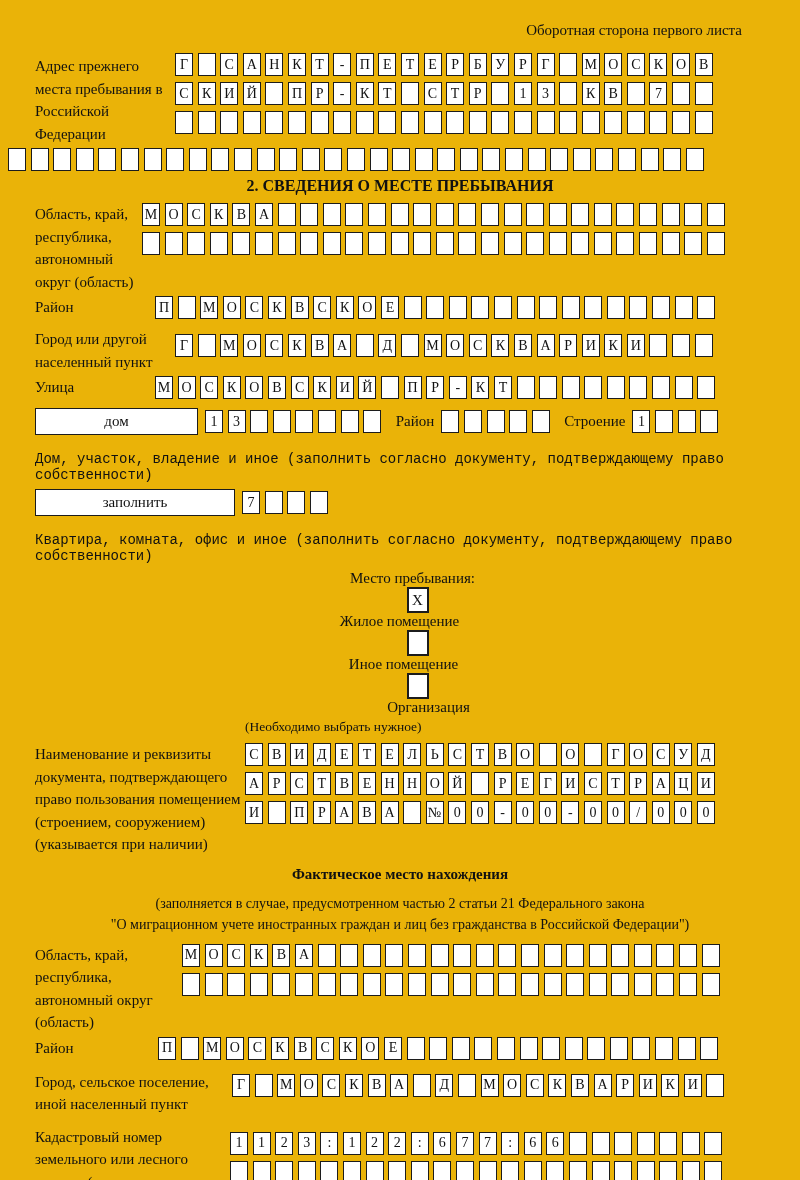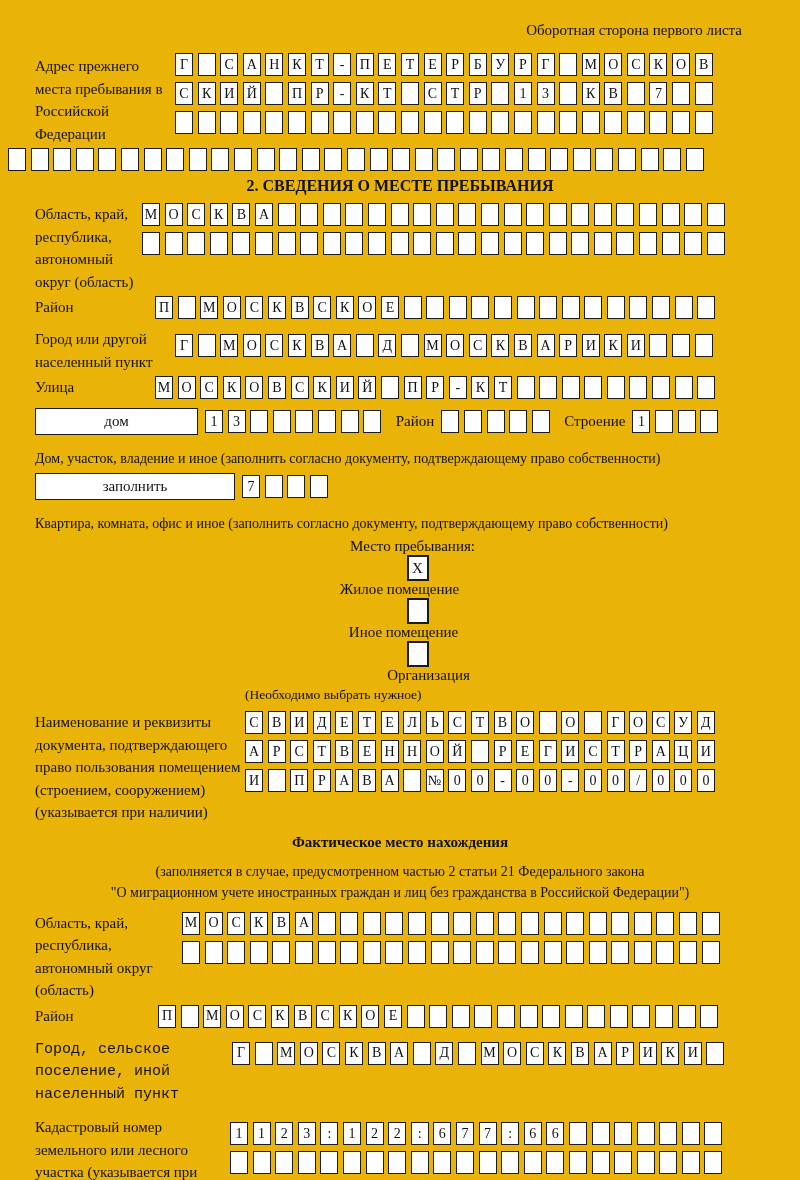--- a/index.html
+++ b/index.html
@@ -19,36 +19,36 @@
     font-size:14px;background:#fff;box-sizing:border-box;
   }
   .w-prev{width:140px;padding-top:2px;}
   .w-region{width:107px;}
   .w-district{width:120px;}
   .w-city{width:140px;}
   .w-street{width:120px;}
   .w-doc{width:210px;}
   .w-region2{width:147px;}
   .w-district2{width:123px;}
-  .w-city2{width:197px;padding-top:2px;font-family:Liberation Mono, monospace;}
+  .w-city2{width:197px;padding-top:2px;}
   .w-cad{width:195px;}
   .fullrow{ margin-left:8px;margin-top:2px; }
   .center-note{ text-align:center;font-size:13.5px;margin:1px 0 4px 0; }
   .sec-title{ text-align:center;font-weight:bold;font-size:16px;margin:6px 0 8px 0; }
   .sub-title{ text-align:center;font-weight:bold;font-size:15px;margin:10px 0 10px 0; }
   .labelbox{
     border:1.8px solid #1c1c1c;display:flex;align-items:center;justify-content:center;
     font-size:15px;height:27px;box-sizing:border-box;background:#fff;flex:none;
   }
   .housebox{width:163px;margin-right:7px;text-align:right;}
   .aptbox{width:200px;margin-right:7px;}
   .houserow{ display:flex;align-items:center;margin-left:35px;margin-bottom:4px; }
   .houserow .cellrow{margin-bottom:0;}
   .inline-lbl{ font-size:15px;margin:0 7px 0 10px;flex:none; }
-  .bottom-note{ font-size:14px;margin:16px 0 6px 35px; }
+  .bottom-note{ font-size:14px;margin:16px 0 6px 35px;font-family:Liberation Mono, monospace; }
   .placerow{ display:flex;align-items:center;margin-left:35px;margin-top:4px;flex-direction:column; }
   .chk{
     width:22px;height:26px;border:2px solid #1c1c1c;display:inline-flex;flex:none;
     align-items:center;justify-content:center;font-size:15px;box-sizing:border-box;background:#fff;
   }
   .pl-lbl{font-size:15px;flex:none;}
   .choose-note{ font-size:13.5px;margin:3px 0 8px 245px; }
   .doc-block{margin-top:2px;}
   .fact-note{ text-align:center;font-size:14px;line-height:1.55;margin:0 40px; }
   .stamp-box{

